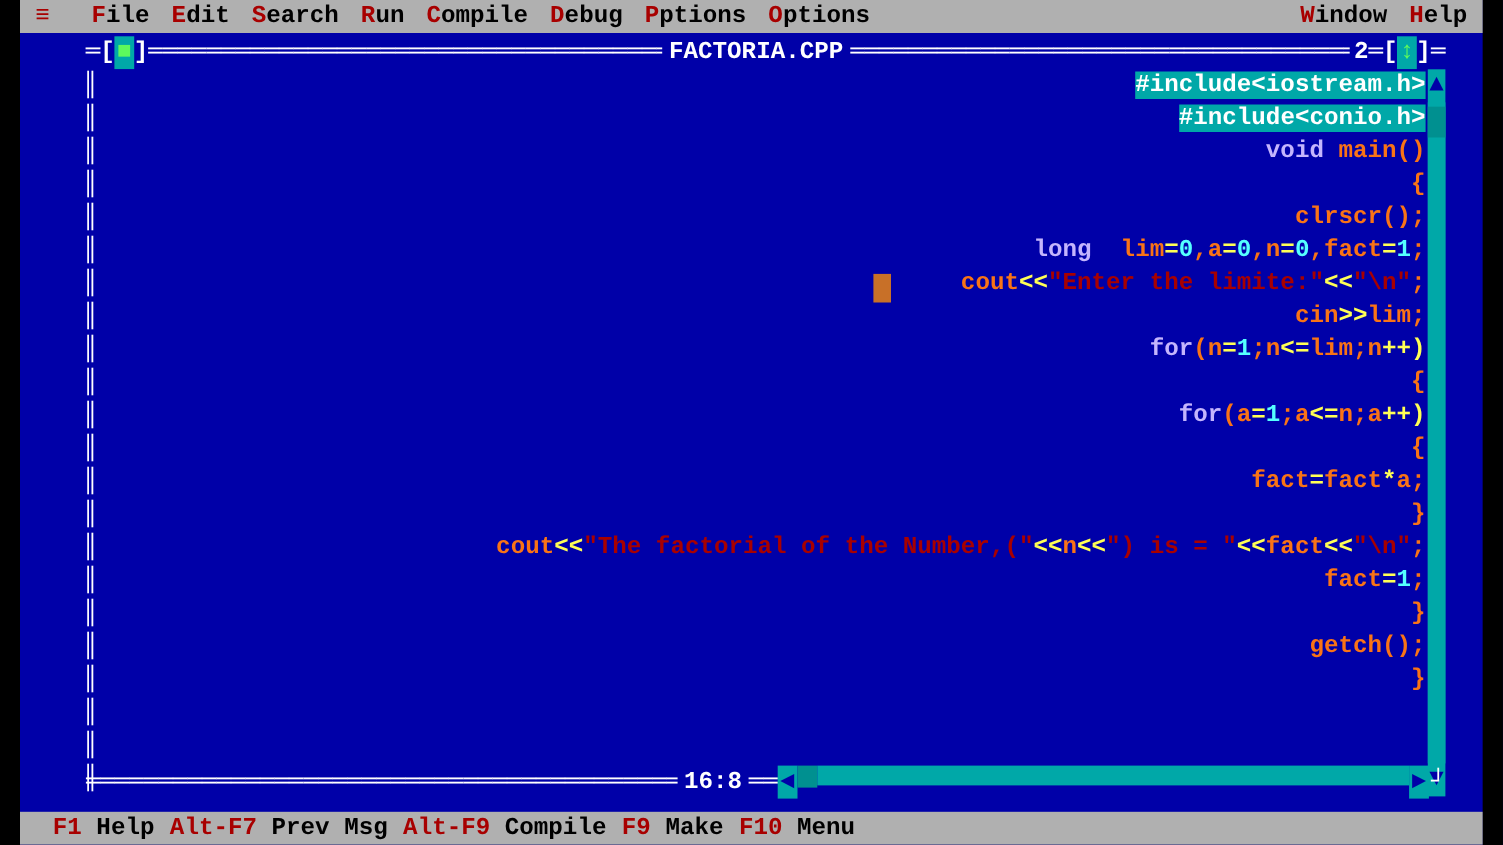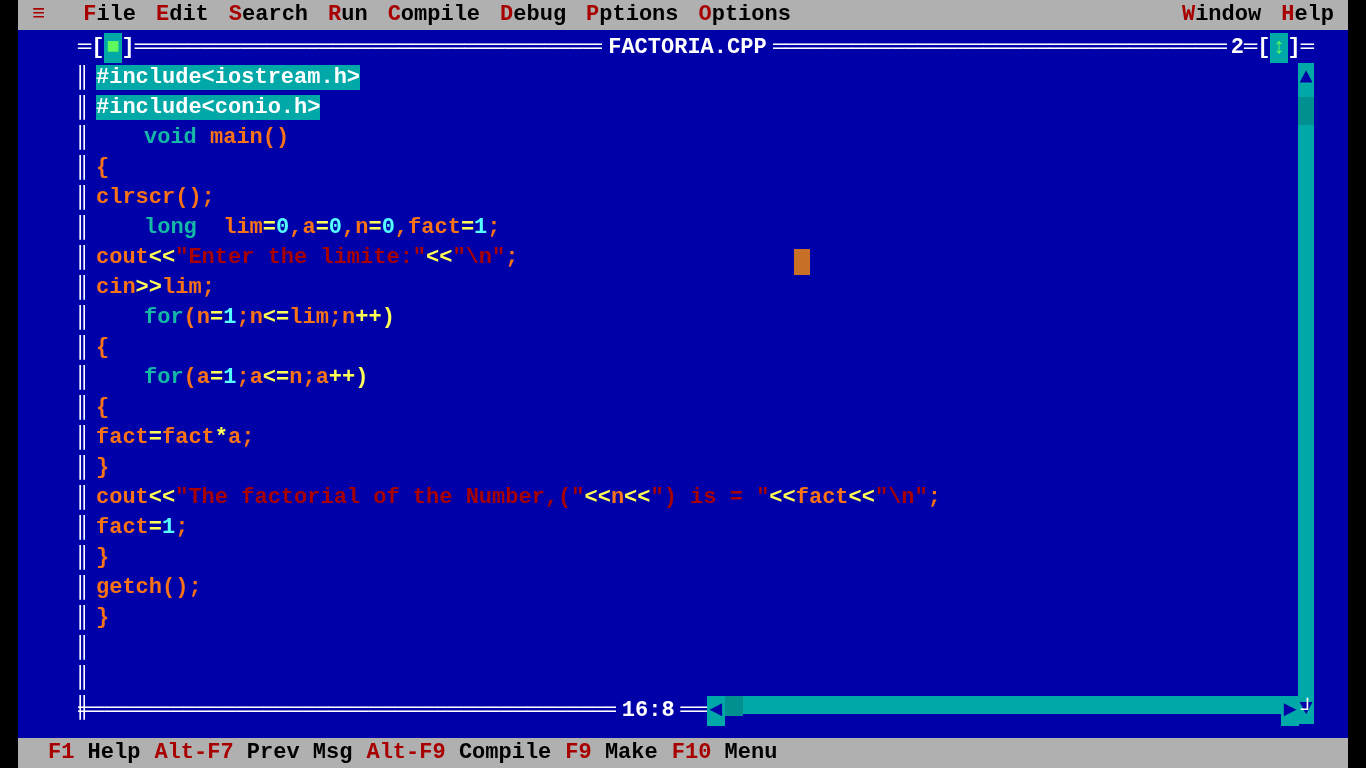--- a/index.html
+++ b/index.html
@@ -55,23 +55,23 @@
   .vleft { left: 56px; }
   .vchar { display:block; height:30px; }
 
   
   .editor {
     position: absolute;
     top: 63px; left: 78px; right: 52px; bottom: 44px;
     background: #0000a8;
     color: #ffff55;
   }
-  .ln { height: 30px; white-space: pre; }
+  .ln { height: 30px; white-space: pre; text-align: right; }
   .selbg { background: #00a8a8; color: #fff; }
-  .kw-white { color: #14b8a6; margin-left: 48px; }
+  .kw-white { color: #c4b5fd; margin-left: 48px; }
   .kw-green { color: #f97316; }
   .kw-cyan  { color: #55ffff; }
   .kw-red   { color: #a80000; }
   .op-yellow{ color: #ffff55; }
   .cursor {
     position: absolute;
     width: 16px; height: 26px; background: #c87028;
     left: 698px; top: 186px;
   }
 

